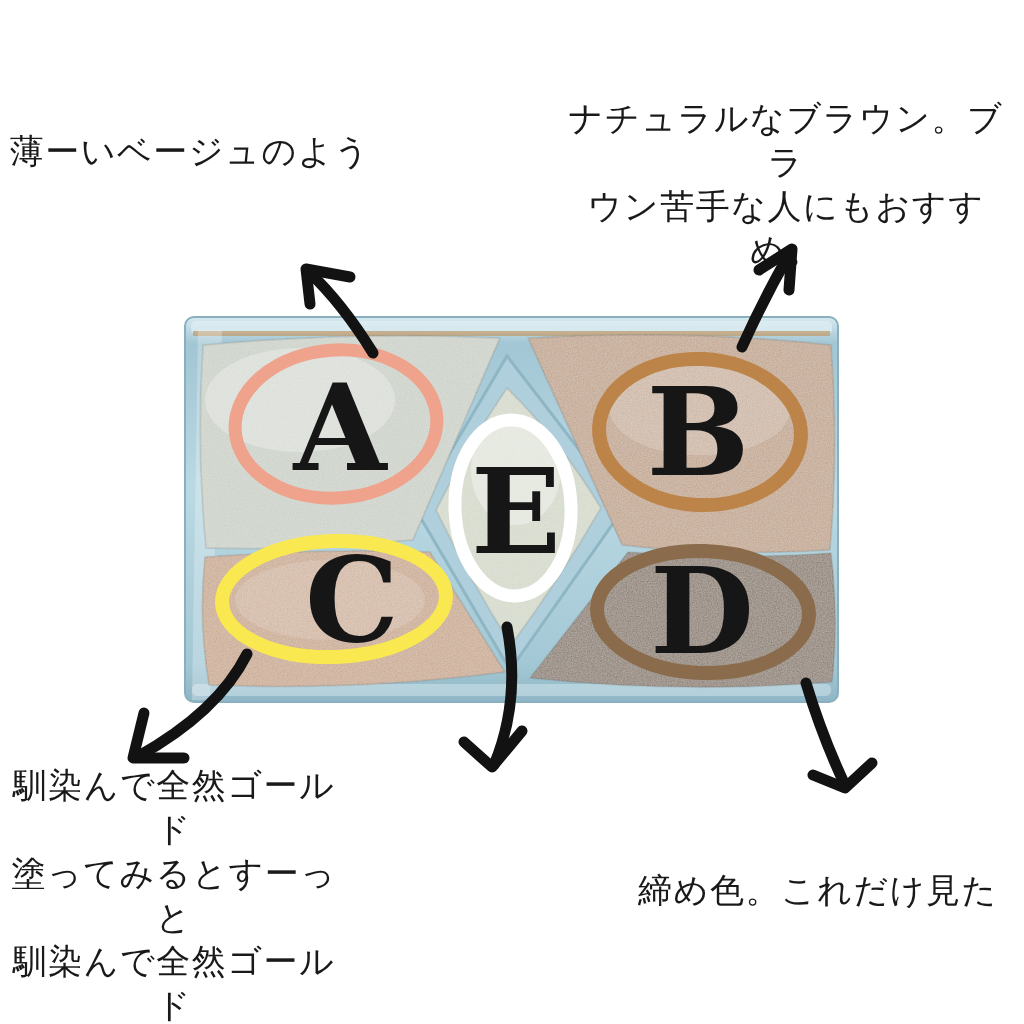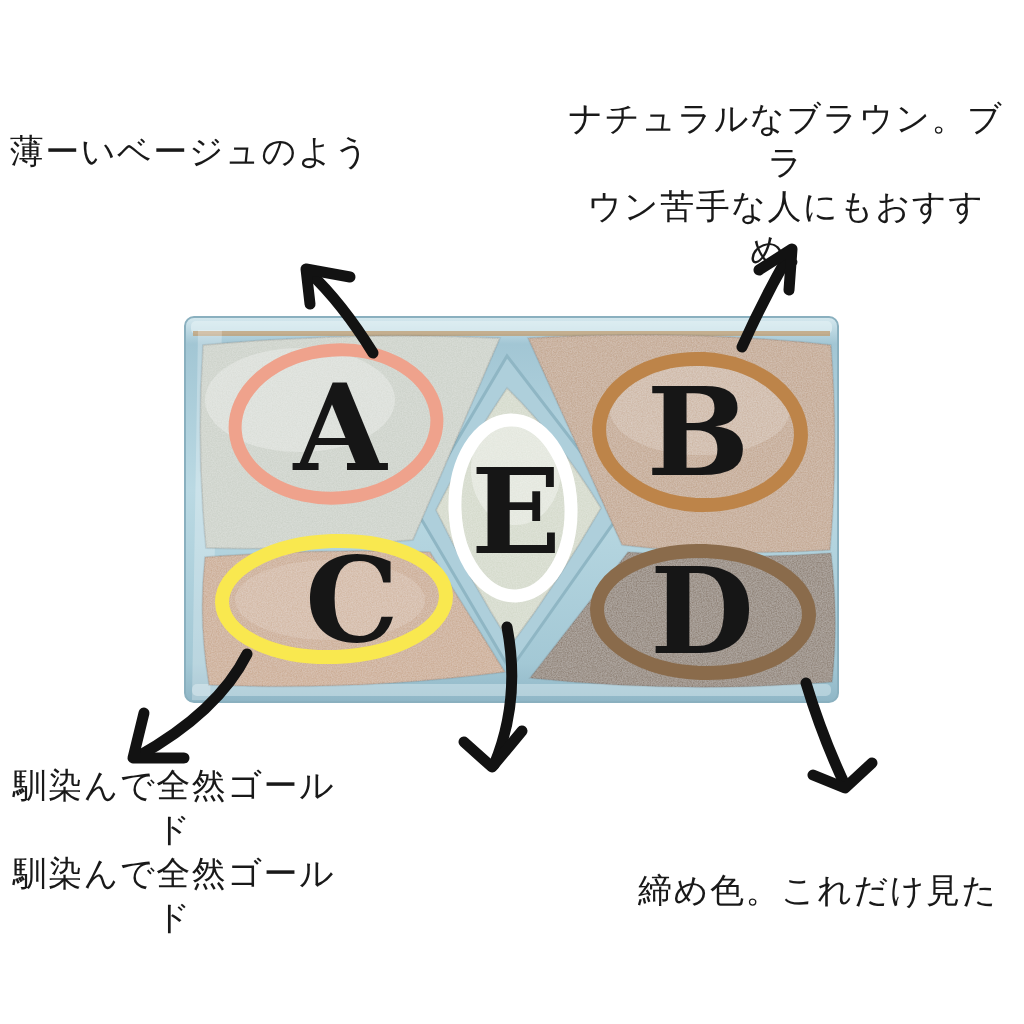--- a/index.html
+++ b/index.html
@@ -27,20 +27,21 @@
     <div>薄ーいベージュのよう</div>
   </div>
 
   <div class="note note-b">
     <div>ナチュラルなブラウン。ブラ</div>
     <div>ウン苦手な人にもおすすめ。</div>
   </div>
 
   <div class="note note-c">
     <div>馴染んで全然ゴールド</div>
+    <div>塗ってみるとすーっと</div>
     <div>馴染んで全然ゴールド</div>
 
   </div>
 
 
   <div class="note note-d">
     <div>締め色。これだけ見た</div>
   </div>
 
   <svg class="palette-svg" viewBox="0 0 1024 1024">

